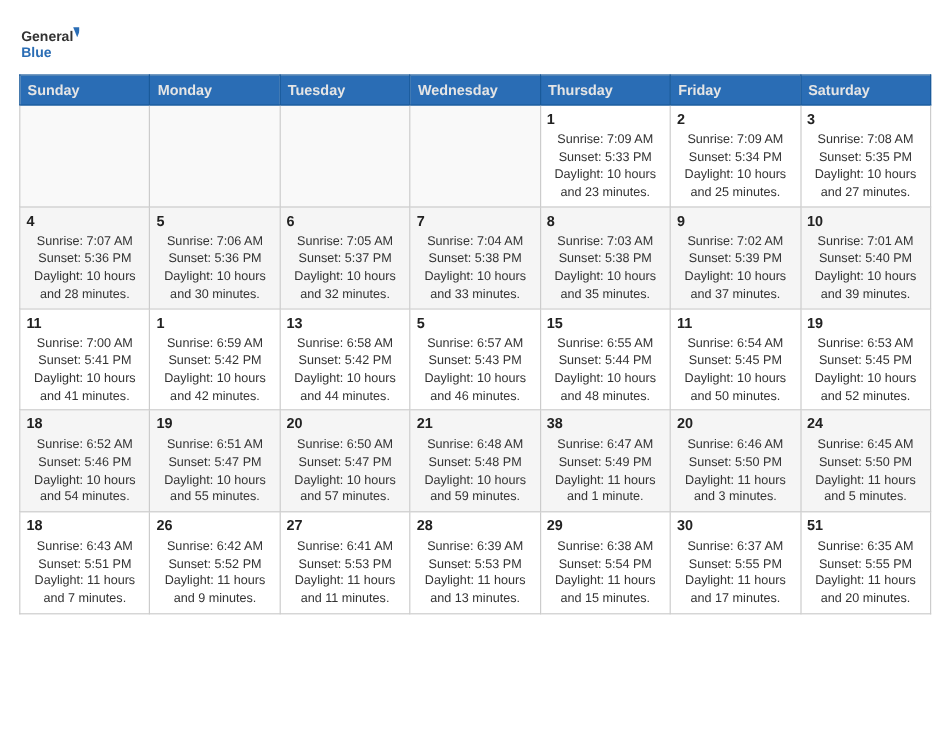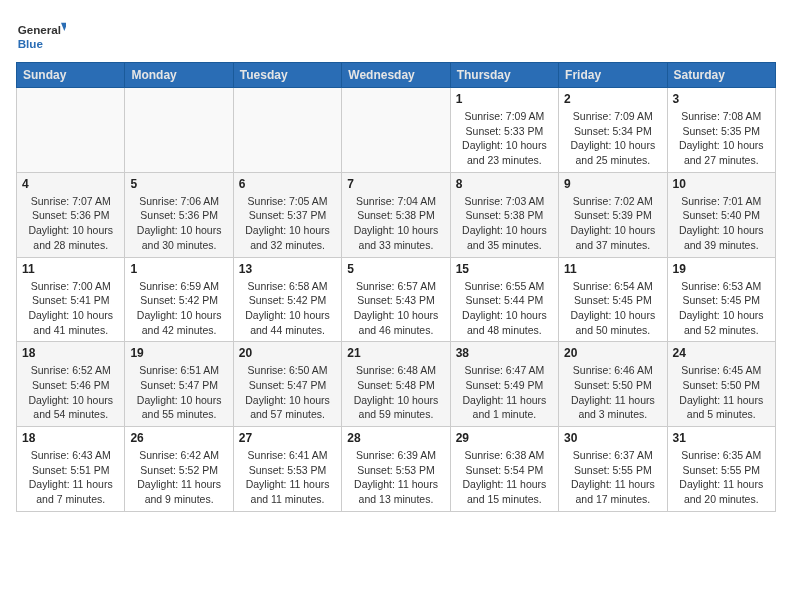--- a/index.html
+++ b/index.html
@@ -236,18 +236,18 @@
         </td>
         <td>
           <div class="day-number">29</div>
           <div class="day-info">Sunrise: 6:38 AM<br>Sunset: 5:54 PM<br>Daylight: 11 hours and 15 minutes.</div>
         </td>
         <td>
           <div class="day-number">30</div>
           <div class="day-info">Sunrise: 6:37 AM<br>Sunset: 5:55 PM<br>Daylight: 11 hours and 17 minutes.</div>
         </td>
         <td>
-          <div class="day-number">31</div>
+          <div class="day-number">51</div>
           <div class="day-info">Sunrise: 6:35 AM<br>Sunset: 5:55 PM<br>Daylight: 11 hours and 20 minutes.</div>
         </td>
       </tr>
     </tbody>
 </table>
 
 </body></html>

